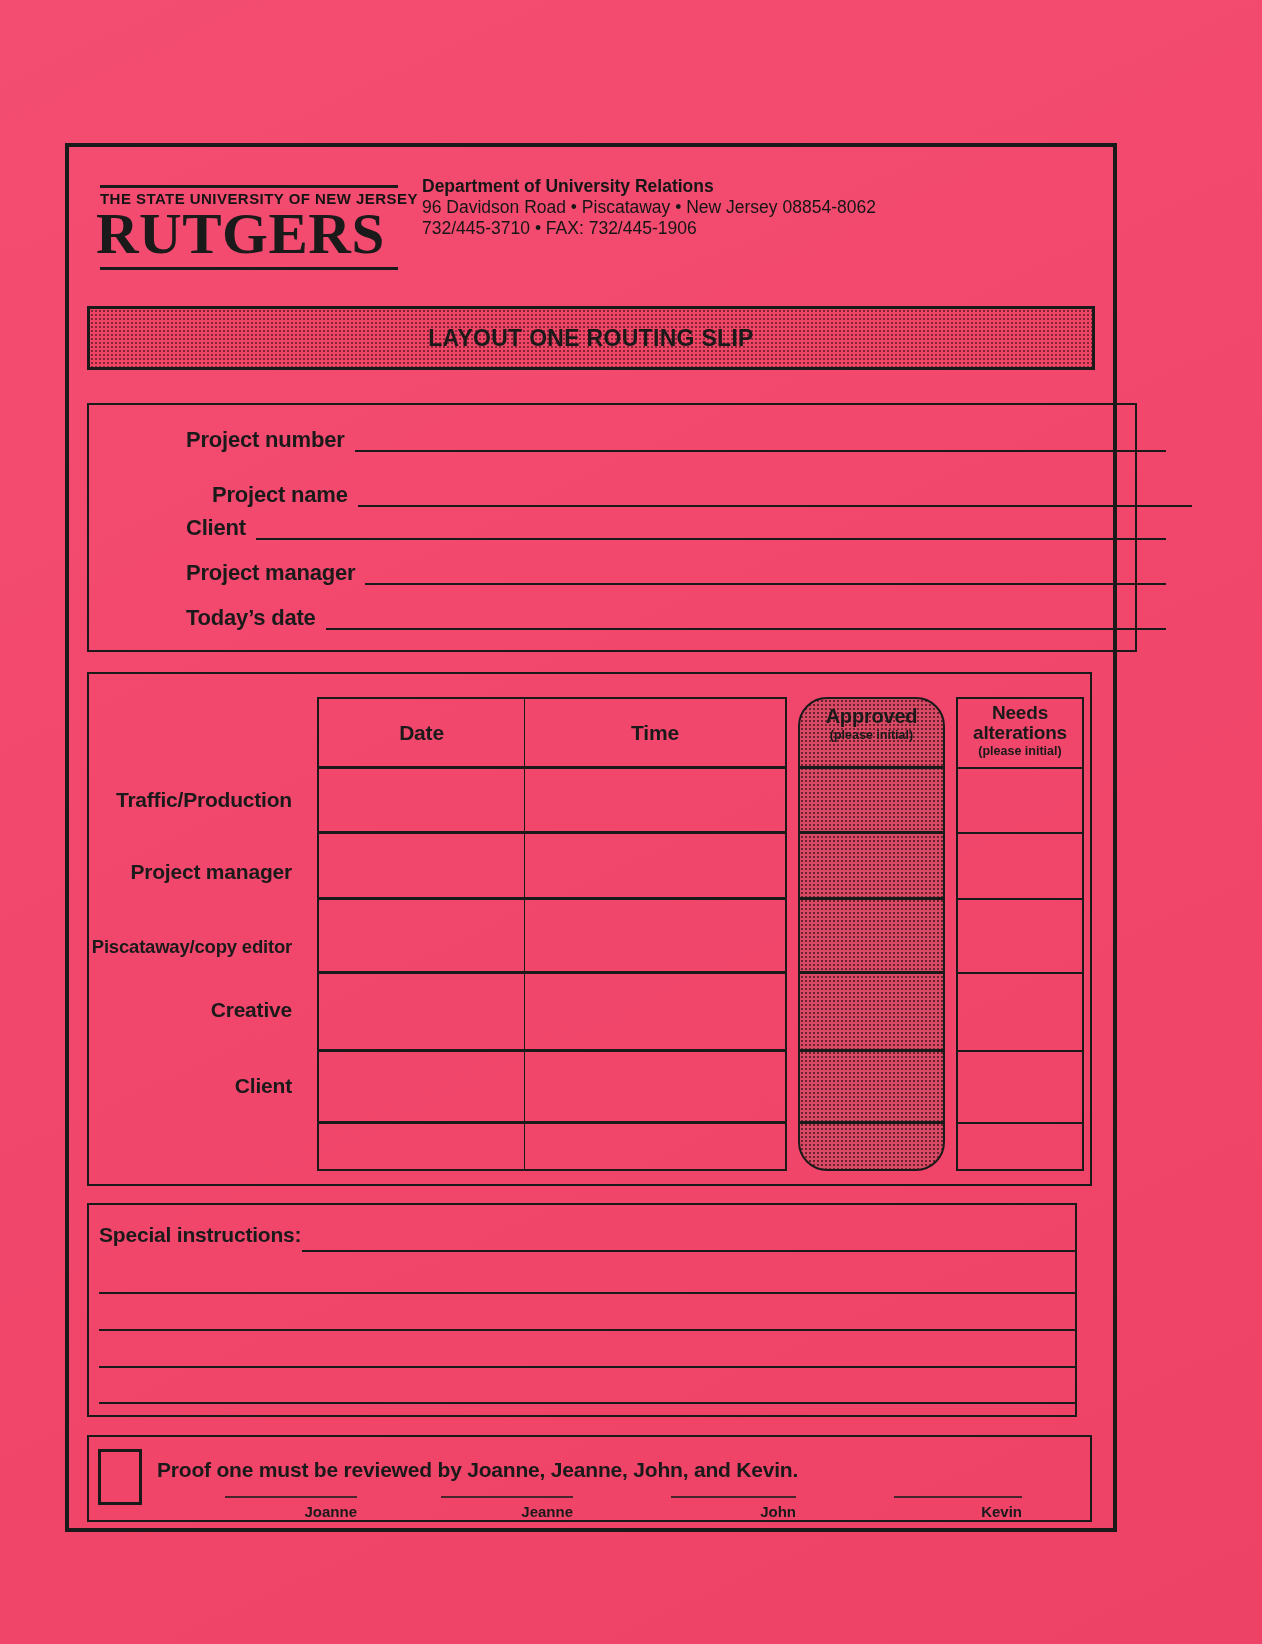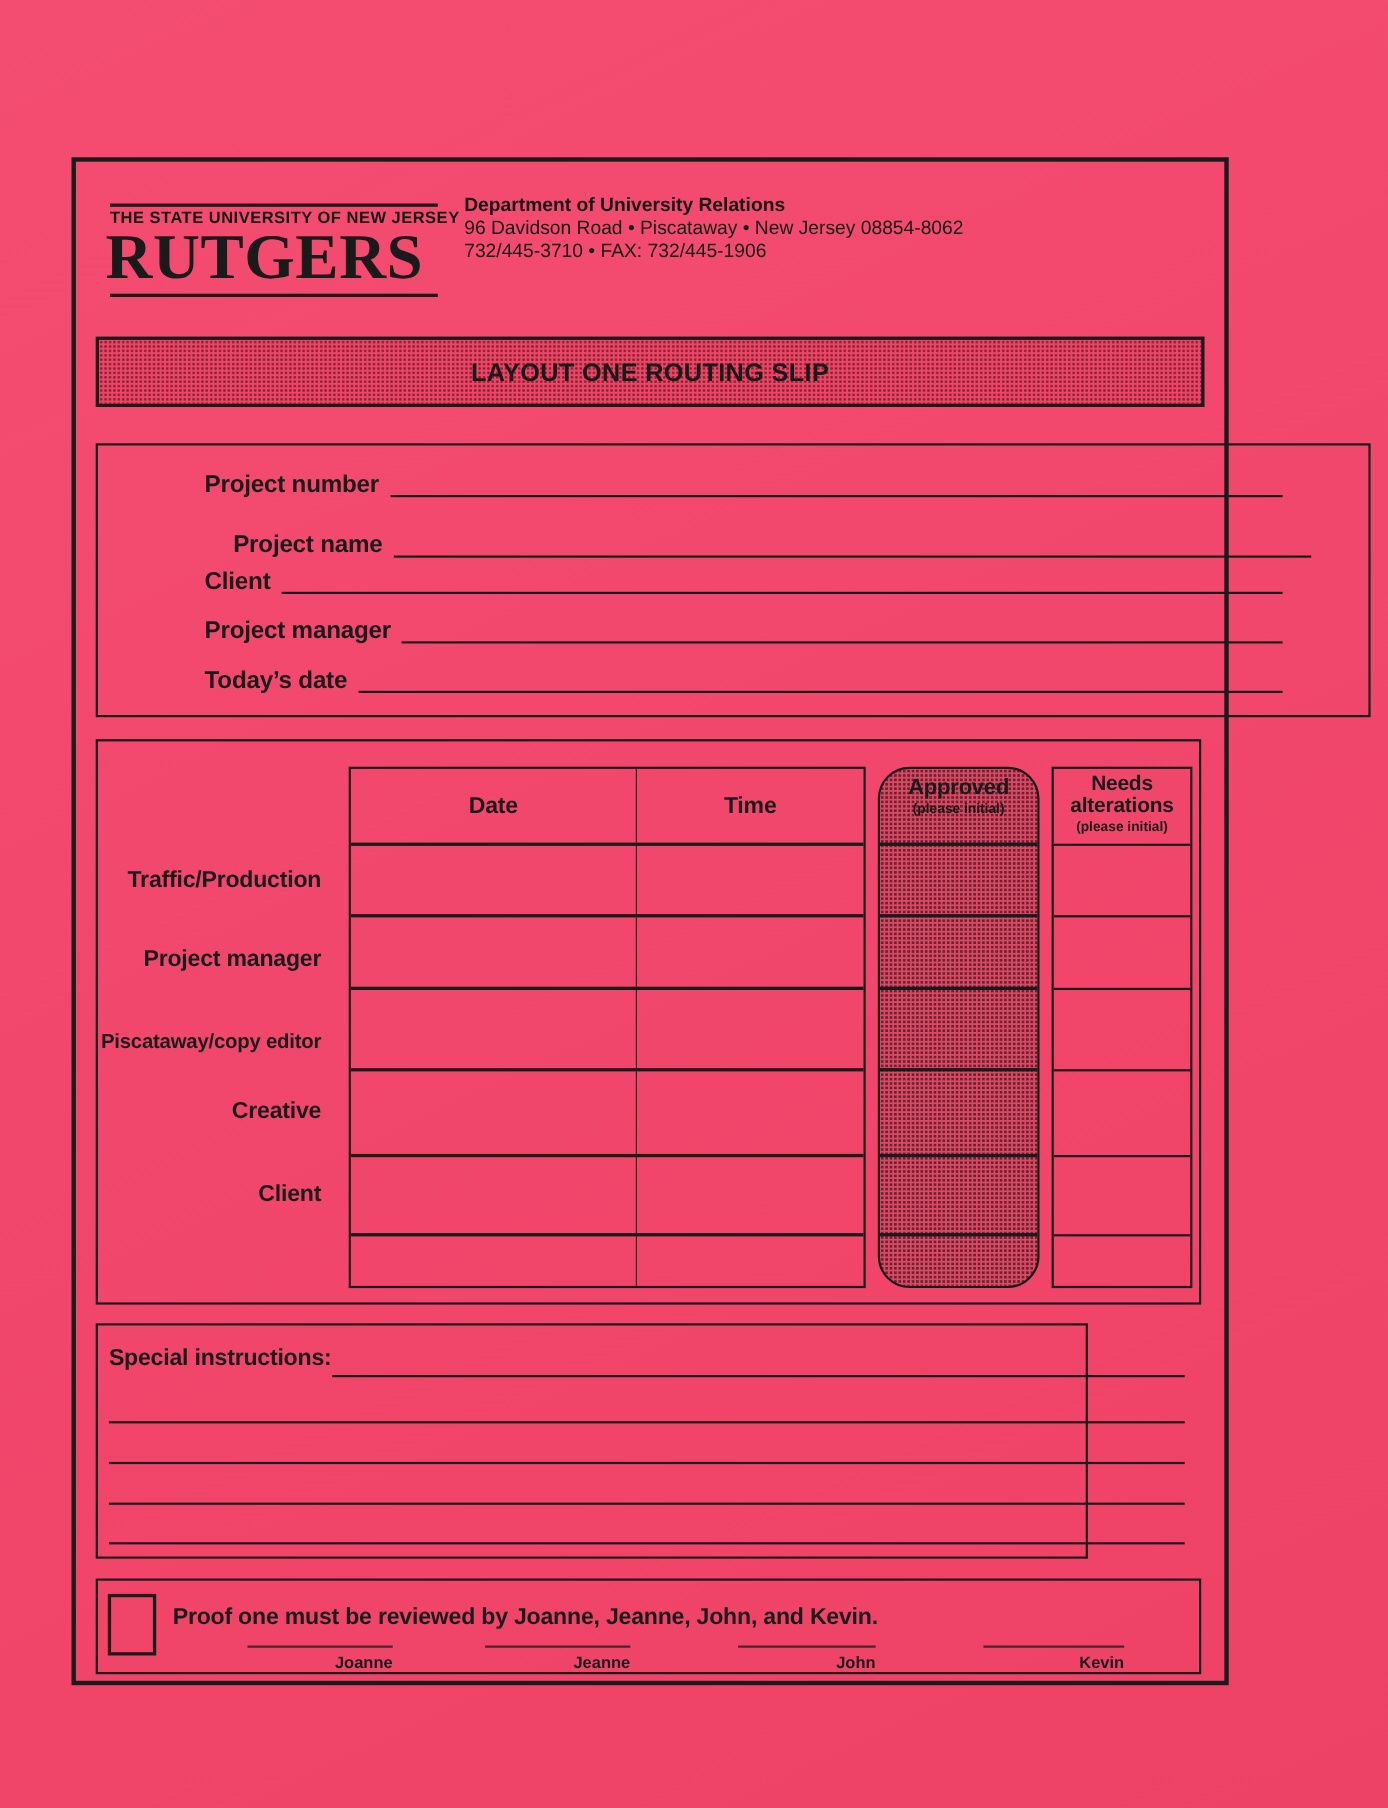--- a/index.html
+++ b/index.html
@@ -53,21 +53,21 @@
     border-radius:29px;
   }
   #title-bar{
     left:87px;top:306px;width:1008px;height:64px;
     border:3px solid var(--ink);
     display:flex;align-items:center;justify-content:center;
     font-size:23px;font-weight:700;letter-spacing:.3px;
   }
   
   #project-box{
-    left:87px;top:403px;width:1159px;height:249px;
+    left:87px;top:403px;width:1050px;height:249px;
     border:2px solid var(--ink);
     padding-left:16px;
   }
   .p-row{
     position:absolute;left:97px;width:980px;height:30px;
     display:flex;align-items:flex-end;
   }
   .p-row .lbl{
     font-size:22px;font-weight:700;line-height:1.1;
     white-space:nowrap;letter-spacing:-.2px;
@@ -100,35 +100,35 @@
   .t-row.h65{height:65px;}
   .t-row.h66{height:66px;}
   .t-row.h74{height:74px;}
   .t-row.h78{height:78px;}
   .t-row.h72{height:72px;}
   .t-row.last{flex:1 1 auto;}
   #dt-grid .t-row, #ap-box .t-row{border-bottom:3px solid var(--ink);}
   #nd-box .t-row{border-bottom:2px solid var(--ink);}
   #dt-grid .t-row.last, #ap-box .t-row.last, #nd-box .t-row.last{border-bottom:none;}
   .dt-cell{box-sizing:border-box;}
-  .dt-cell.left{width:260px;border-right:1.5px solid var(--ink);}
+  .dt-cell.left{width:206px;border-right:1.5px solid var(--ink);}
   .dt-cell.right{flex:1;}
   .dt-cell.hdr{
     display:flex;align-items:center;justify-content:center;
     font-size:21px;font-weight:700;letter-spacing:-.2px;
   }
   .stamp-hdr{
     width:100%;text-align:center;padding-top:7px;line-height:1.05;
   }
   .stamp-hdr .big{font-size:20px;font-weight:700;letter-spacing:-.2px;}
   .stamp-hdr .sub{font-size:12.5px;font-weight:700;margin-top:2px;}
   #nd-box .stamp-hdr .big{font-size:19px;}
   
   #special-box{
-    left:87px;top:1203px;width:902px;height:214px;
+    left:87px;top:1203px;width:990px;height:214px;
     border:2px solid var(--ink);
   }
   #special-label{
     position:absolute;left:10px;top:18px;
     font-size:21px;font-weight:700;letter-spacing:-.2px;
   }
   .w-line{position:absolute;height:0;border-top:2.5px solid var(--ink);}
   
   #review-box{
     left:87px;top:1435px;width:1005px;height:87px;

